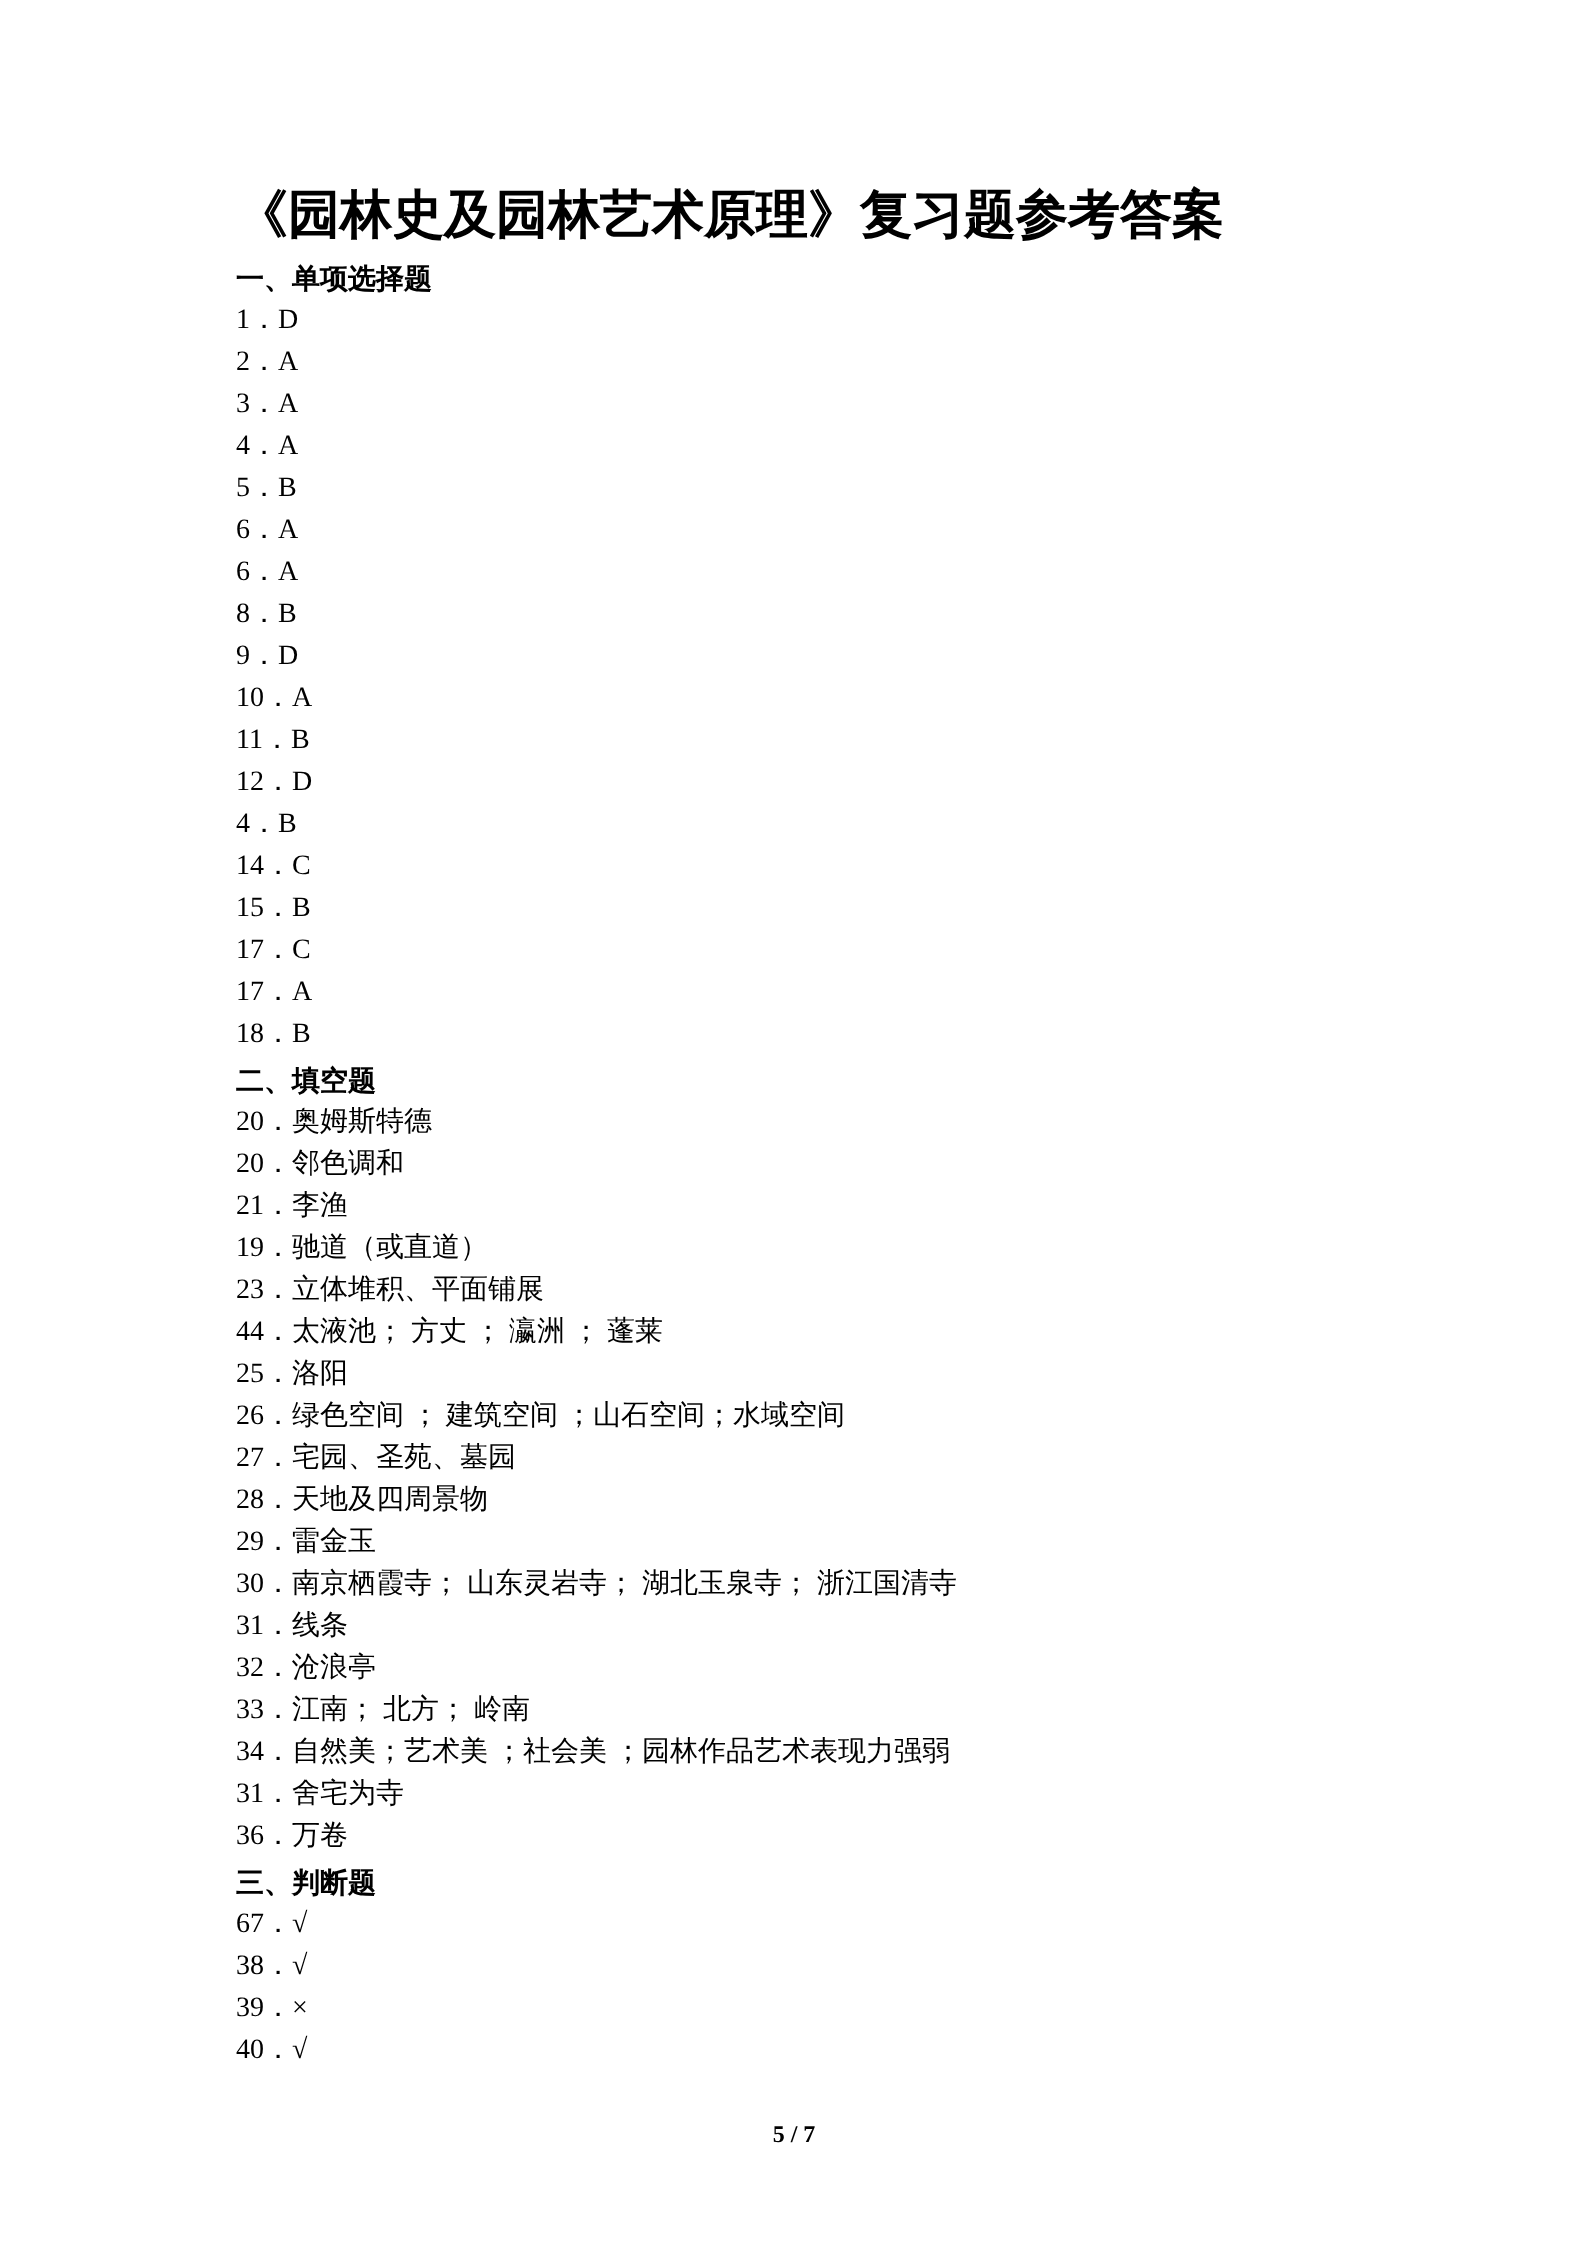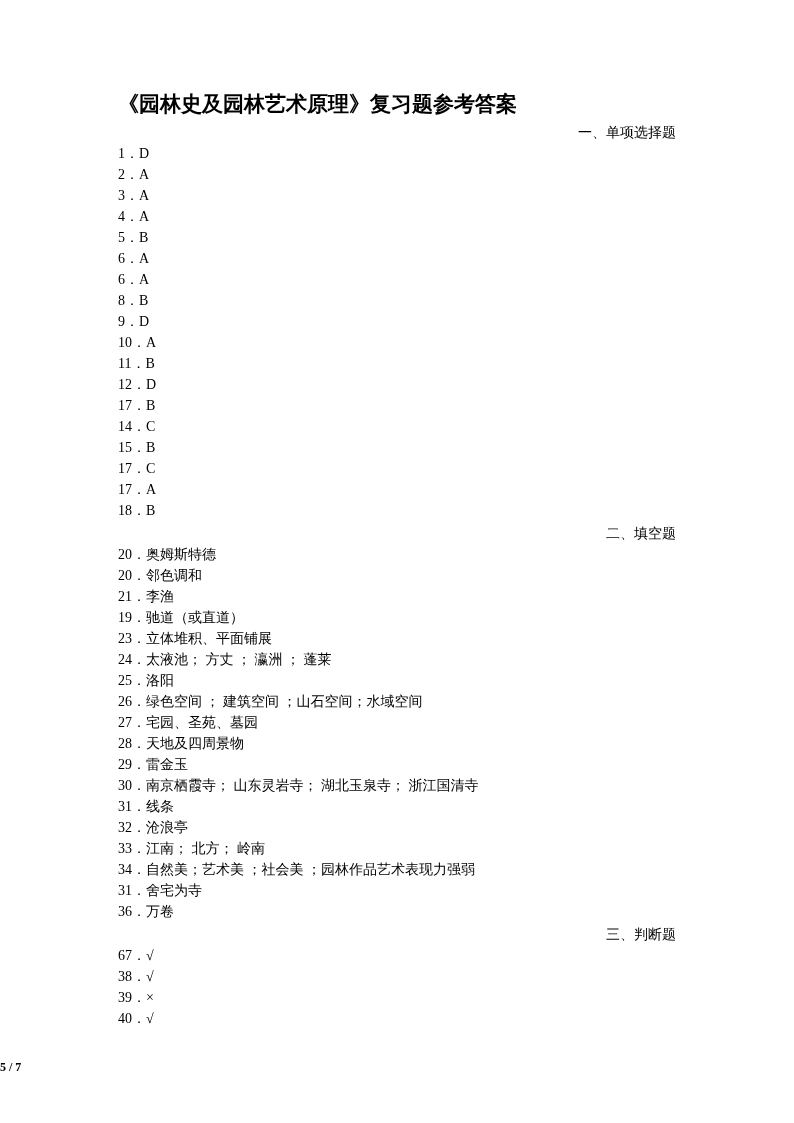--- a/index.html
+++ b/index.html
@@ -9,43 +9,43 @@
     }
     body {
       width: 794px;
       height: 1123px;
       background: #ffffff;
       font-family: "SimSun", "宋体", serif;
       padding: 90px 118px 50px 118px;
       position: relative;
     }
     .title {
-      font-size: 21px;
+      font-size: 26px;
       font-weight: bold;
       font-family: "SimHei", "黑体", sans-serif;
       margin-bottom: 4px;
     }
     .section-header {
       font-size: 14px;
-      font-weight: normal;
+      font-weight: bold;
       font-family: "SimHei", "黑体", sans-serif;
       line-height: 21px;
       margin-top: 2px;
-      text-align: right;
     }
     .answer-line {
       font-size: 14px;
       line-height: 21px;
       font-family: Liberation Serif, serif;
     }
     .page-footer {
       position: absolute;
       bottom: 48px;
       left: 0;
       width: 100%;
+      text-align: center;
       font-size: 12px;
       font-weight: bold;
       font-family: "SimSun", "宋体", serif;
     }
   </style>
 </head>
 <body>
 
 <div class="title">《园林史及园林艺术原理》复习题参考答案</div>
 
@@ -55,34 +55,34 @@
 <div class="answer-line">3．A</div>
 <div class="answer-line">4．A</div>
 <div class="answer-line">5．B</div>
 <div class="answer-line">6．A</div>
 <div class="answer-line">6．A</div>
 <div class="answer-line">8．B</div>
 <div class="answer-line">9．D</div>
 <div class="answer-line">10．A</div>
 <div class="answer-line">11．B</div>
 <div class="answer-line">12．D</div>
-<div class="answer-line">17．B</div>
+<div class="answer-line">4．B</div>
 <div class="answer-line">14．C</div>
 <div class="answer-line">15．B</div>
 <div class="answer-line">17．C</div>
 <div class="answer-line">17．A</div>
 <div class="answer-line">18．B</div>
 
 <div class="section-header">二、填空题</div>
 <div class="answer-line">20．奥姆斯特德</div>
 <div class="answer-line">20．邻色调和</div>
 <div class="answer-line">21．李渔</div>
 <div class="answer-line">19．驰道（或直道）</div>
 <div class="answer-line">23．立体堆积、平面铺展</div>
-<div class="answer-line">24．太液池；   方丈  ；  瀛洲  ；  蓬莱</div>
+<div class="answer-line">44．太液池；   方丈  ；  瀛洲  ；  蓬莱</div>
 <div class="answer-line">25．洛阳</div>
 <div class="answer-line">26．绿色空间  ；  建筑空间  ；山石空间；水域空间</div>
 <div class="answer-line">27．宅园、圣苑、墓园</div>
 <div class="answer-line">28．天地及四周景物</div>
 <div class="answer-line">29．雷金玉</div>
 <div class="answer-line">30．南京栖霞寺；  山东灵岩寺；   湖北玉泉寺；   浙江国清寺</div>
 <div class="answer-line">31．线条</div>
 <div class="answer-line">32．沧浪亭</div>
 <div class="answer-line">33．江南；  北方；  岭南</div>
 <div class="answer-line">34．自然美；艺术美  ；社会美  ；园林作品艺术表现力强弱</div>

